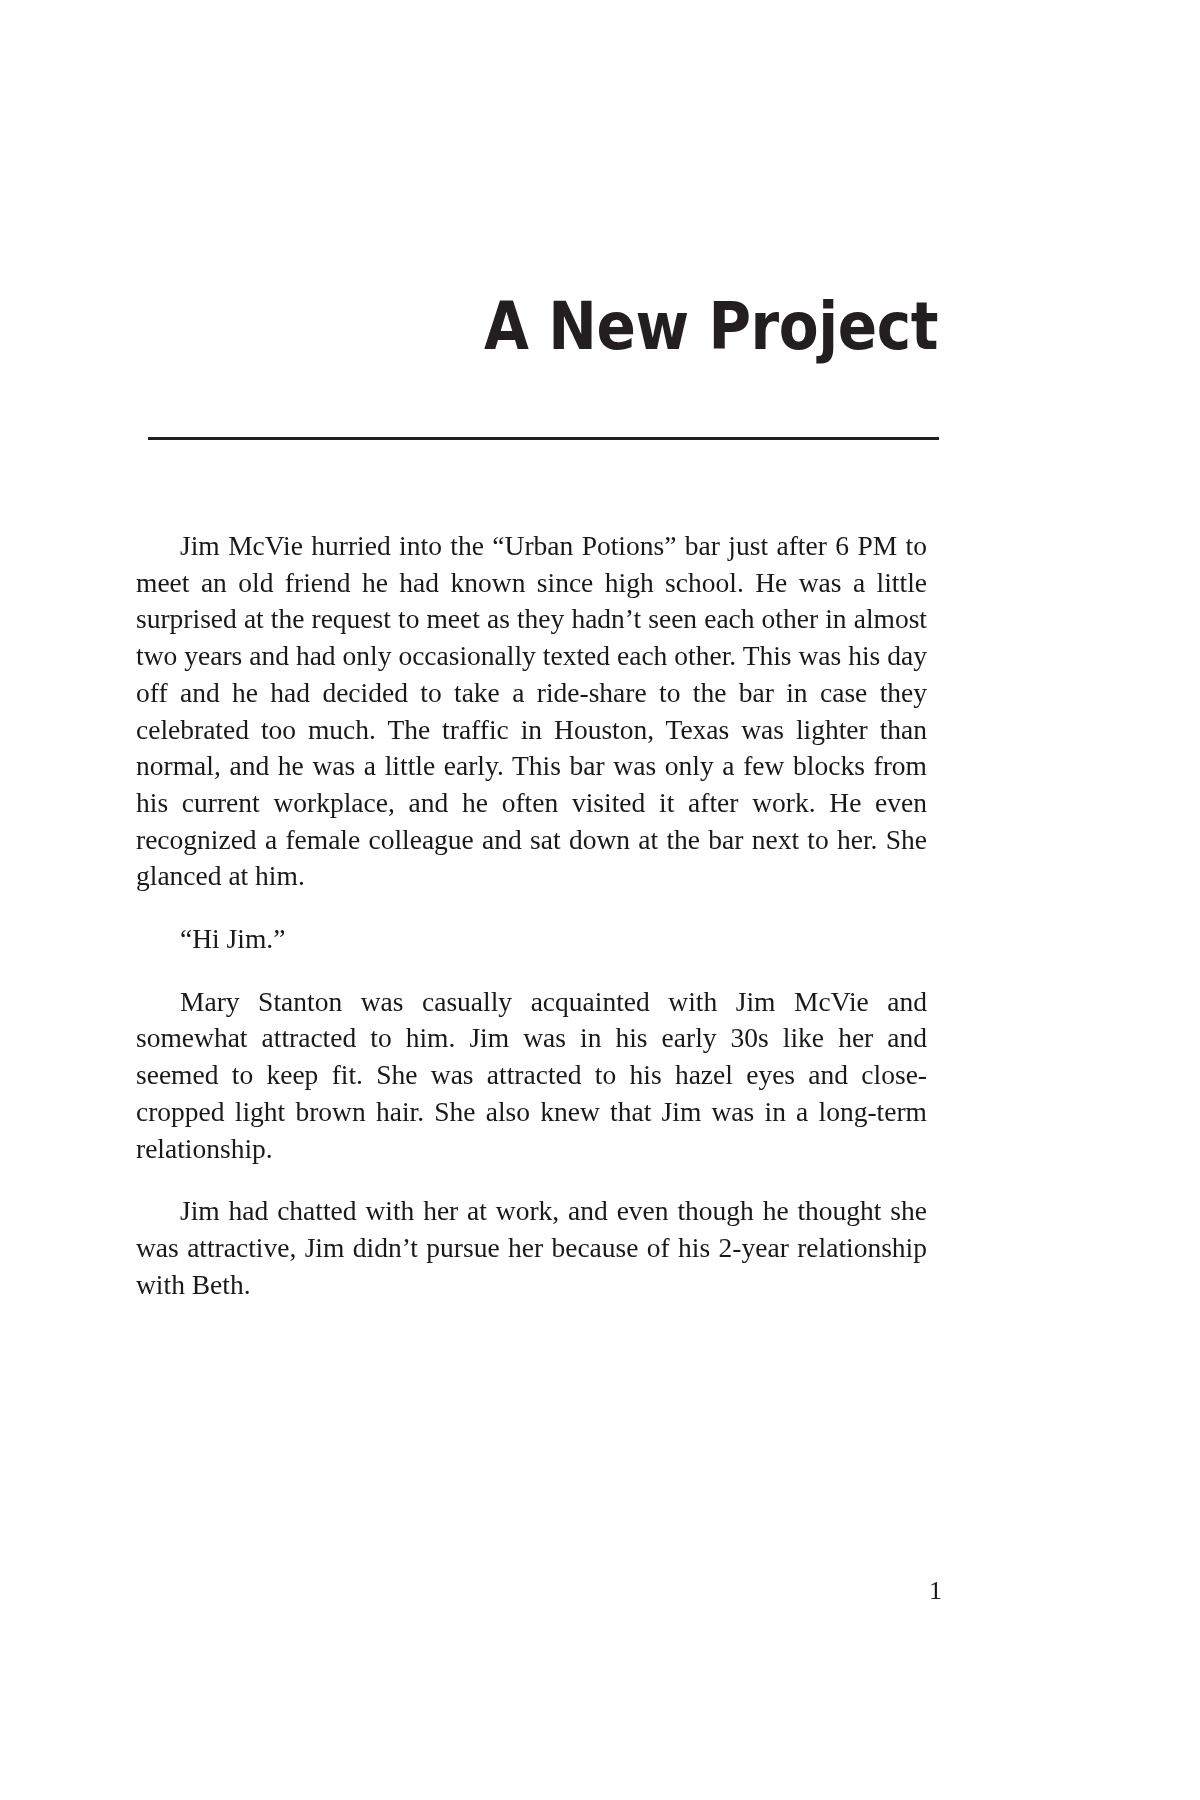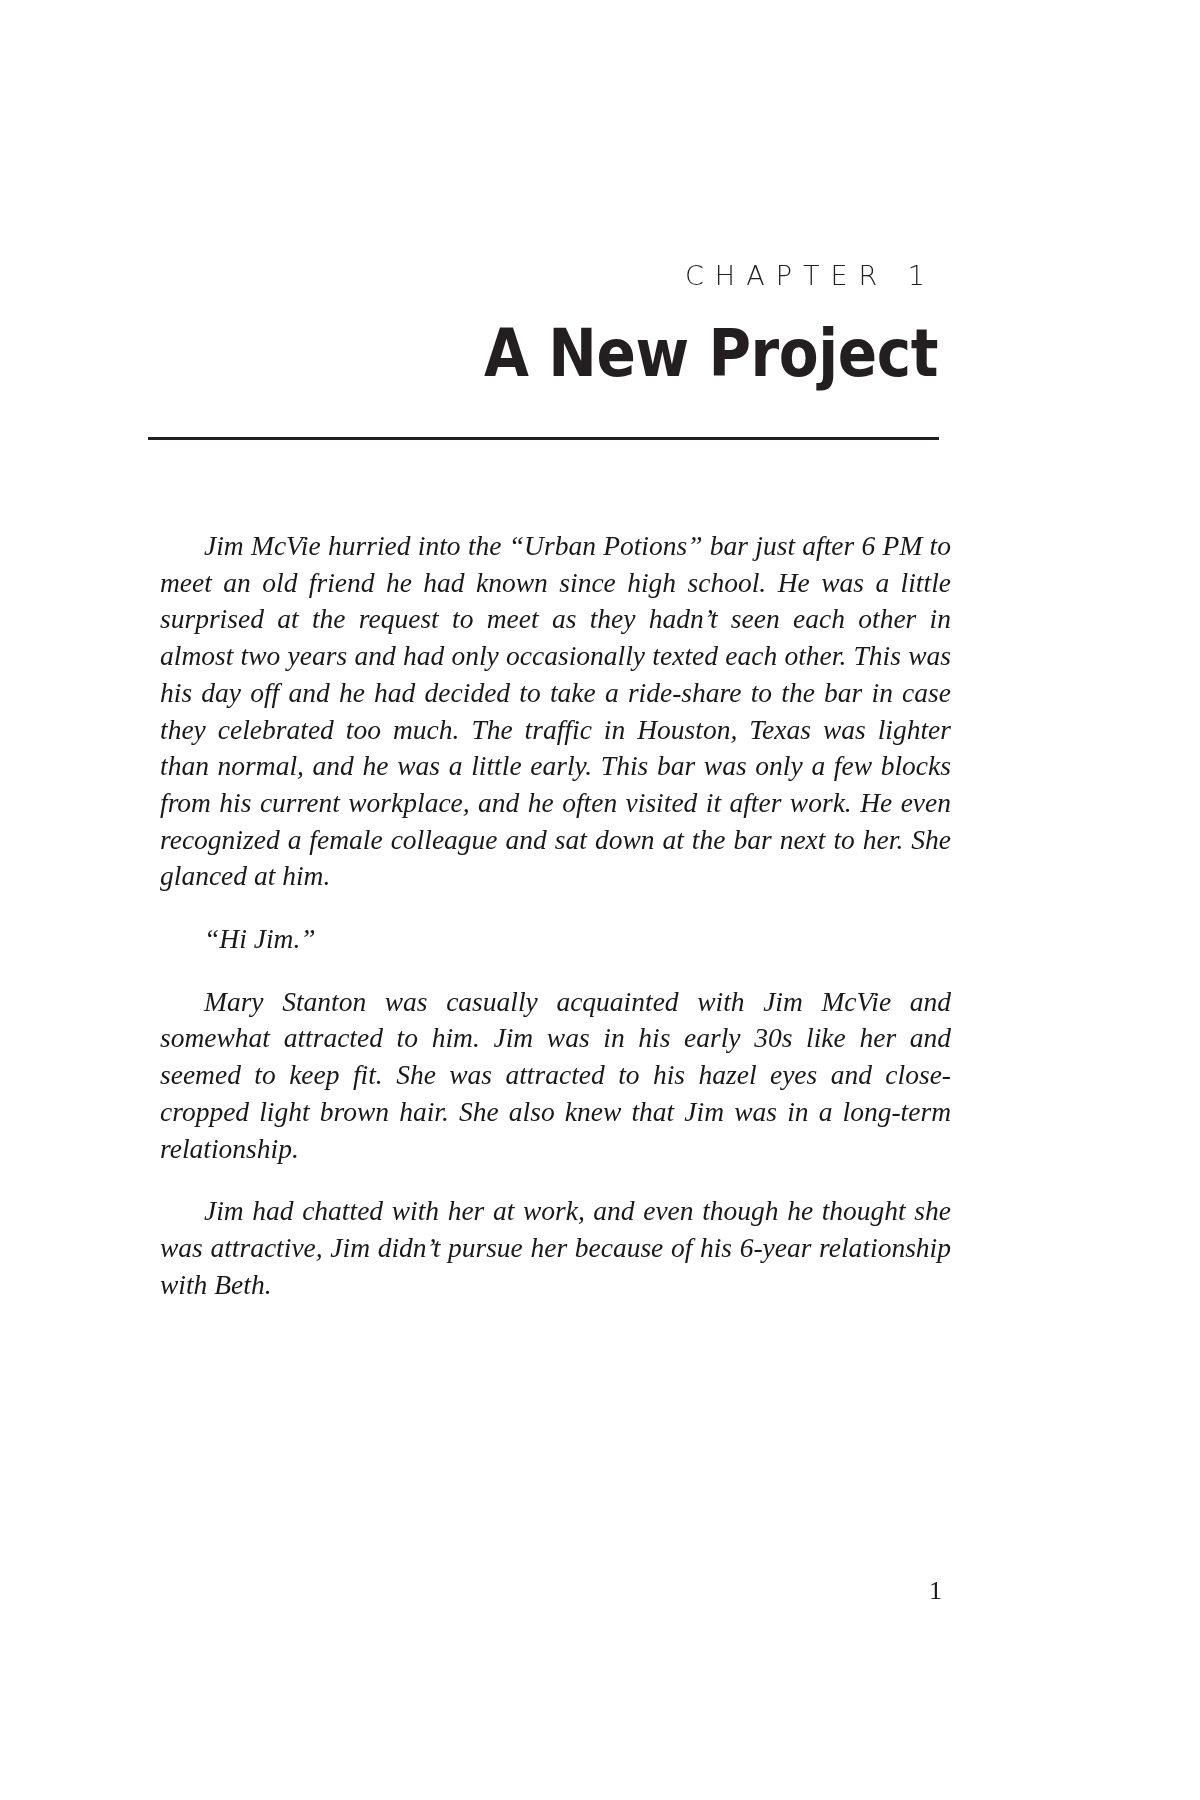--- a/index.html
+++ b/index.html
@@ -59,24 +59,23 @@
     left: 148px;
     top: 437px;
     width: 791px;
     height: 3px;
     background: #231f20;
   }
 
   
   .body-area {
     position: absolute;
-    left: 160px;
+    left: 136px;
     top: 528px;
     width: 791px;
-    font-style: italic;
   }
 
   .para {
     margin: 0 0 26px 0;
     font-size: 27.5px;
     line-height: 1.335;
     text-align: justify;
     text-justify: inter-word;
     text-indent: 44px;
     color: #191919;
@@ -96,28 +95,27 @@
     color: #191919;
     line-height: 1;
   }
 </style>
 </head>
 <body>
 
 <div class="page">
 
   <div class="chapter-header">
-    <div class="chapter-eyebrow">CHAPTER 1</div>
     <div class="chapter-title">A New Project</div>
   </div>
 
   <div class="chapter-rule"></div>
 
   <div class="body-area">
     <p class="para">Jim McVie hurried into the “Urban Potions” bar just after 6 PM to meet an old friend he had known since high school. He was a little surprised at the request to meet as they hadn’t seen each other in almost two years and had only occasionally texted each other. This was his day off and he had decided to take a ride-share to the bar in case they celebrated too much. The traffic in Houston, Texas was lighter than normal, and he was a little early. This bar was only a few blocks from his current workplace, and he often visited it after work. He even recognized a female colleague and sat down at the bar next to her. She glanced at him.</p>
     <p class="para">“Hi Jim.”</p>
     <p class="para">Mary Stanton was casually acquainted with Jim McVie and somewhat attracted to him. Jim was in his early 30s like her and seemed to keep fit. She was attracted to his hazel eyes and close-cropped light brown hair. She also knew that Jim was in a long-term relationship.</p>
-    <p class="para">Jim had chatted with her at work, and even though he thought she was attractive, Jim didn’t pursue her because of his 6-year relationship with Beth.</p>
+    <p class="para">Jim had chatted with her at work, and even though he thought she was attractive, Jim didn’t pursue her because of his 2-year relationship with Beth.</p>
   </div>
 
   <div class="page-number">1</div>
 
 </div>
 
 </body></html>

